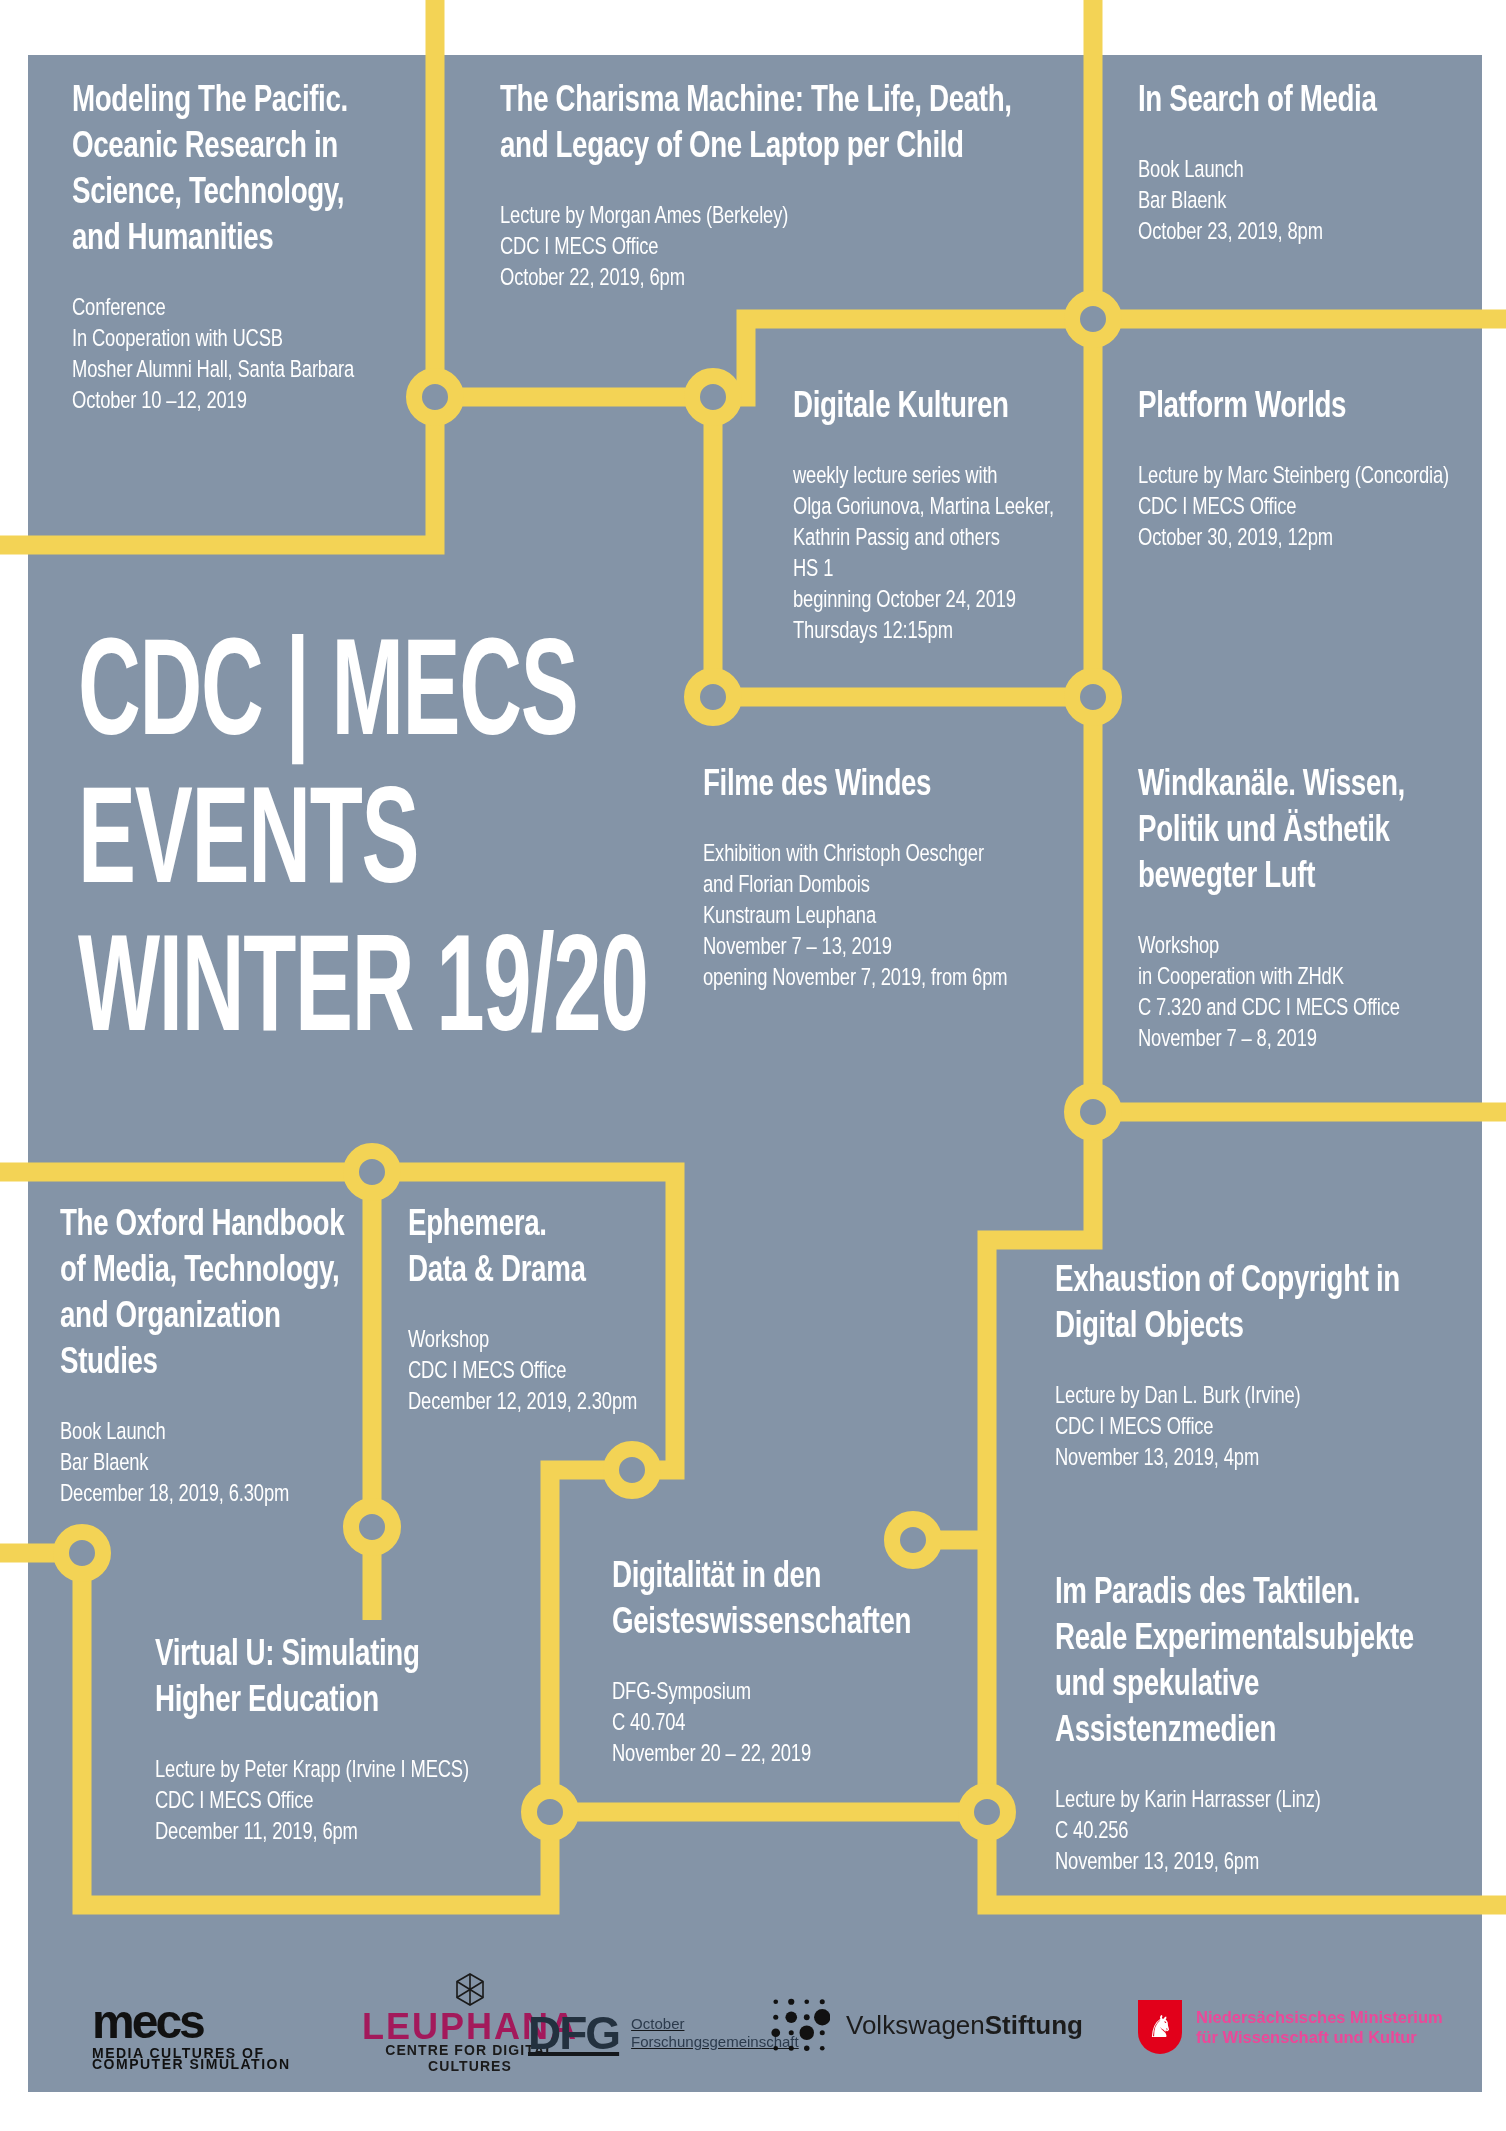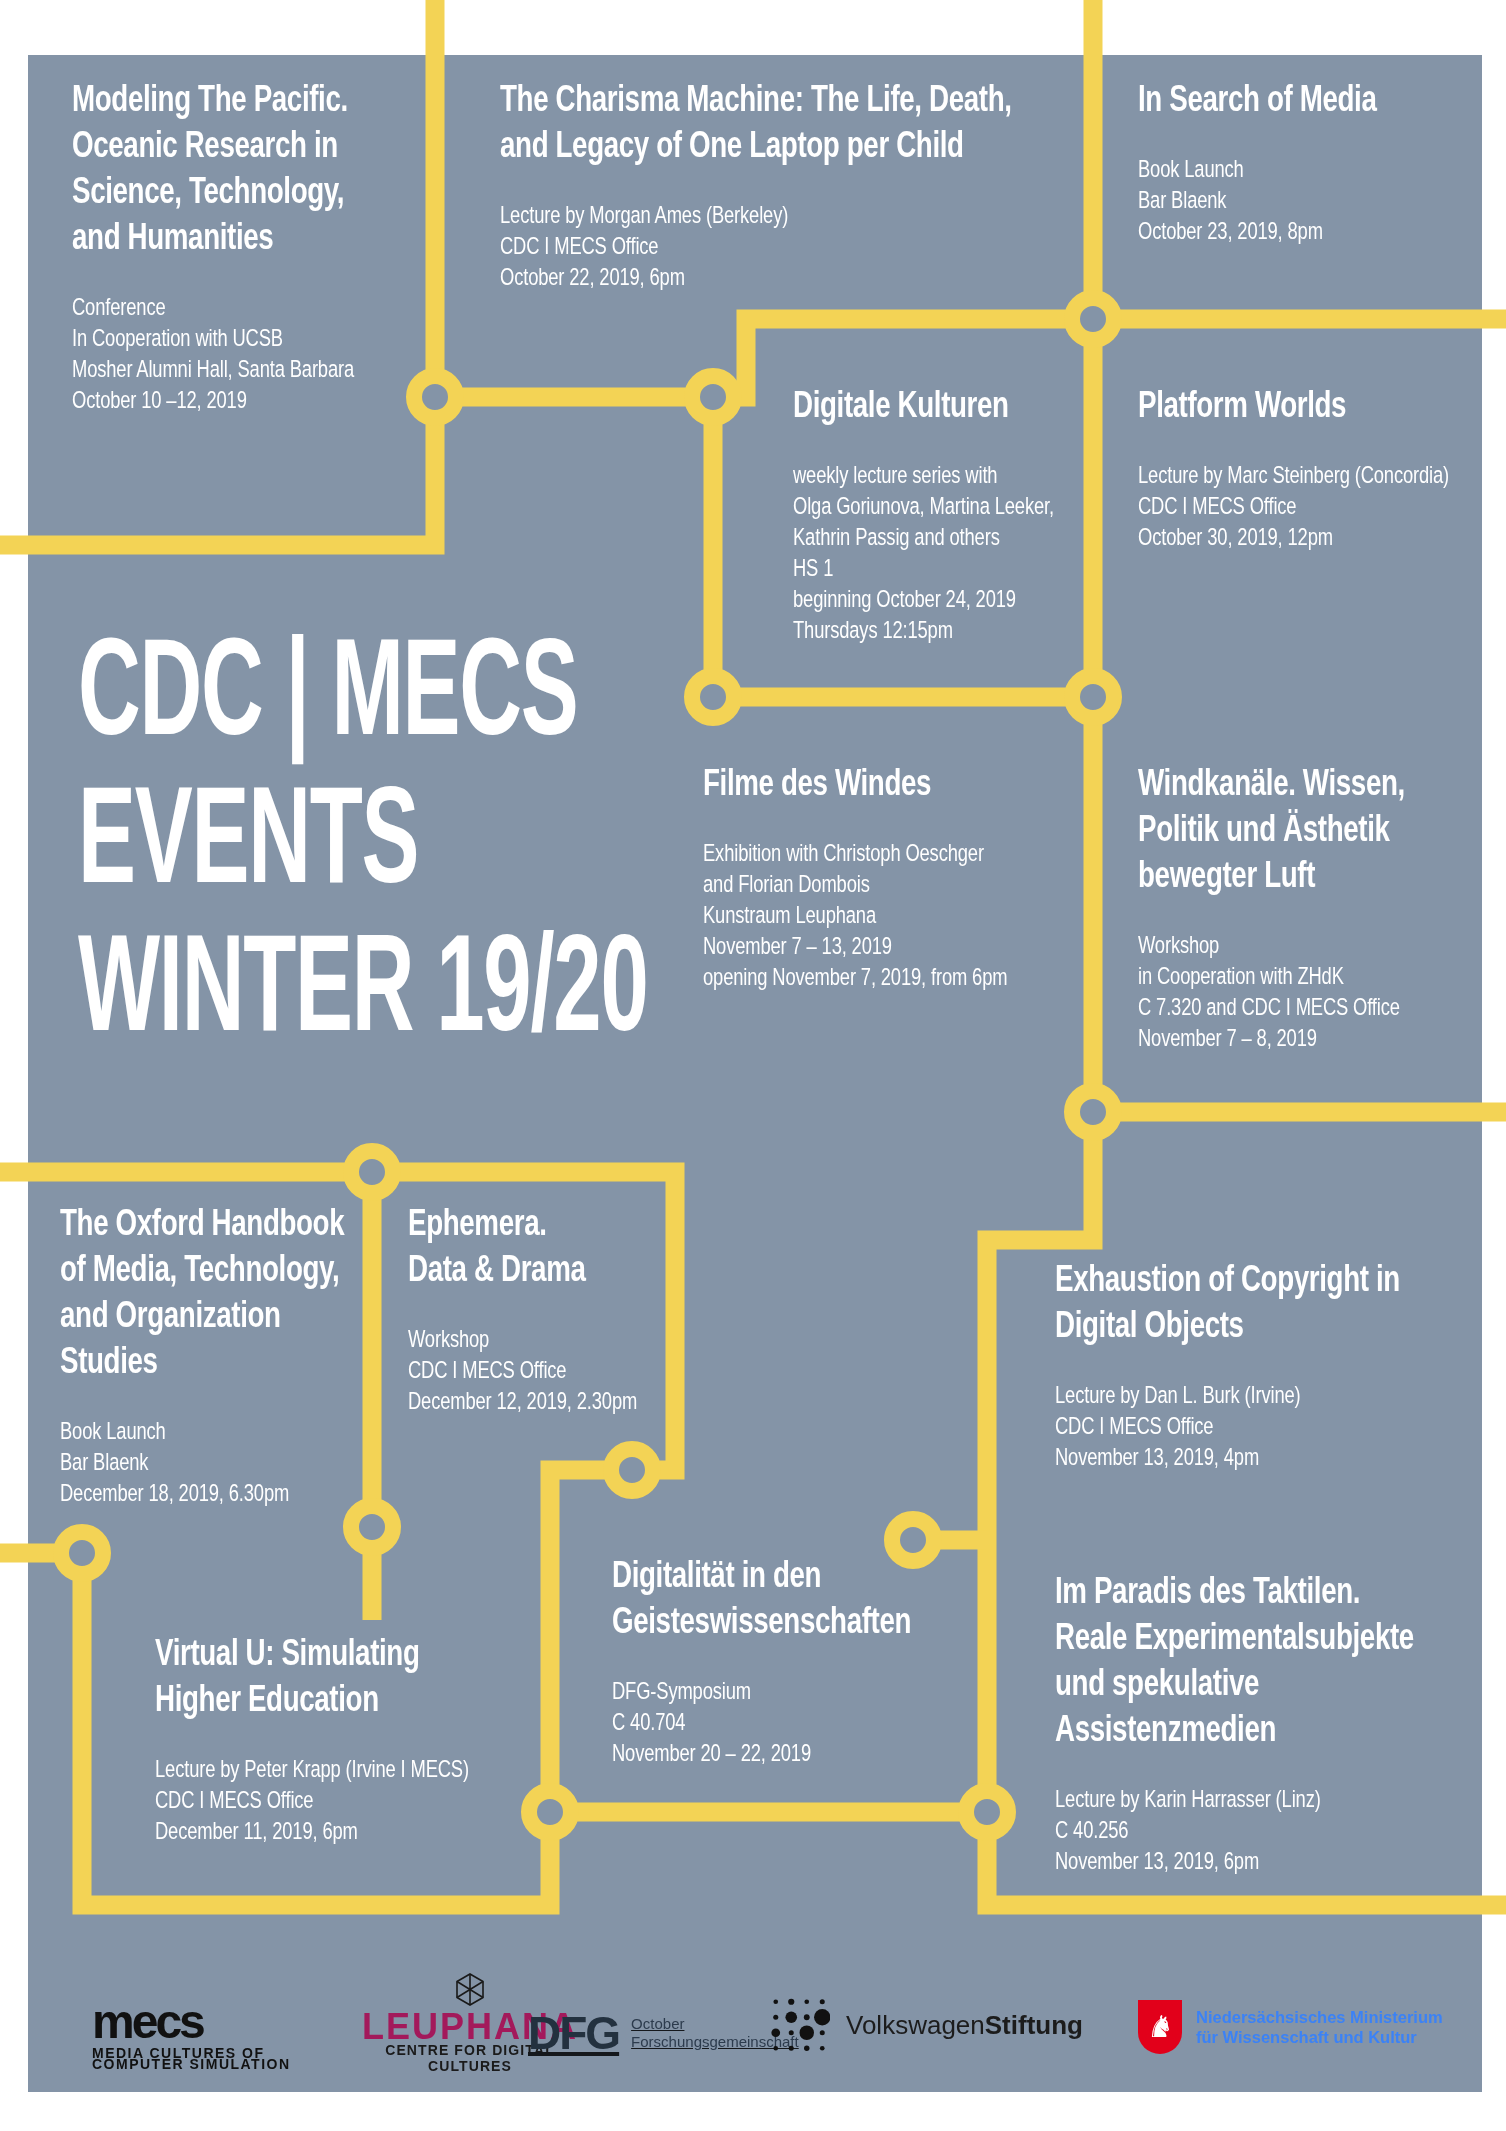--- a/index.html
+++ b/index.html
@@ -32,21 +32,21 @@
   .dfg { display:flex; align-items:center; gap:12px;text-decoration:underline; }
   .dfg-abbr { font-size:46px; font-weight:bold; letter-spacing:-2px; color:#23313f; }
   .dfg-name { font-size:15px; line-height:18px; color:#2c3b4d; }
   .vw { display:flex; align-items:center; gap:16px; }
   .vw-name { font-size:26px; color:#1c1c1c; }
   .vw-name b { font-weight:bold; }
   .nds { display:flex; align-items:center; gap:14px; }
   .shield { width:44px; height:54px; background:#e2001a; border-radius:0 0 50% 50%/0 0 40% 40%;
             display:flex; align-items:center; justify-content:center; }
   .horse { font-family:"DejaVu Sans", sans-serif; color:#ffffff; font-size:30px; line-height:30px; transform:scaleX(-1); }
-  .nds-name { font-size:16.5px; line-height:20px; color:#3b82f6; font-weight:bold; }
+  .nds-name { font-size:16.5px; line-height:20px; color:#ec4899; font-weight:bold; }
 </style>
 </head>
 <body>
 
 <div class="bg-field"></div>
 
 <svg class="net" viewBox="0 0 1506 2131">
   <g stroke="#f3d355" stroke-width="19" fill="none">
     <path d="M435 0 L435 545 L0 545"></path>
     <path d="M435 397 L713 397"></path>

